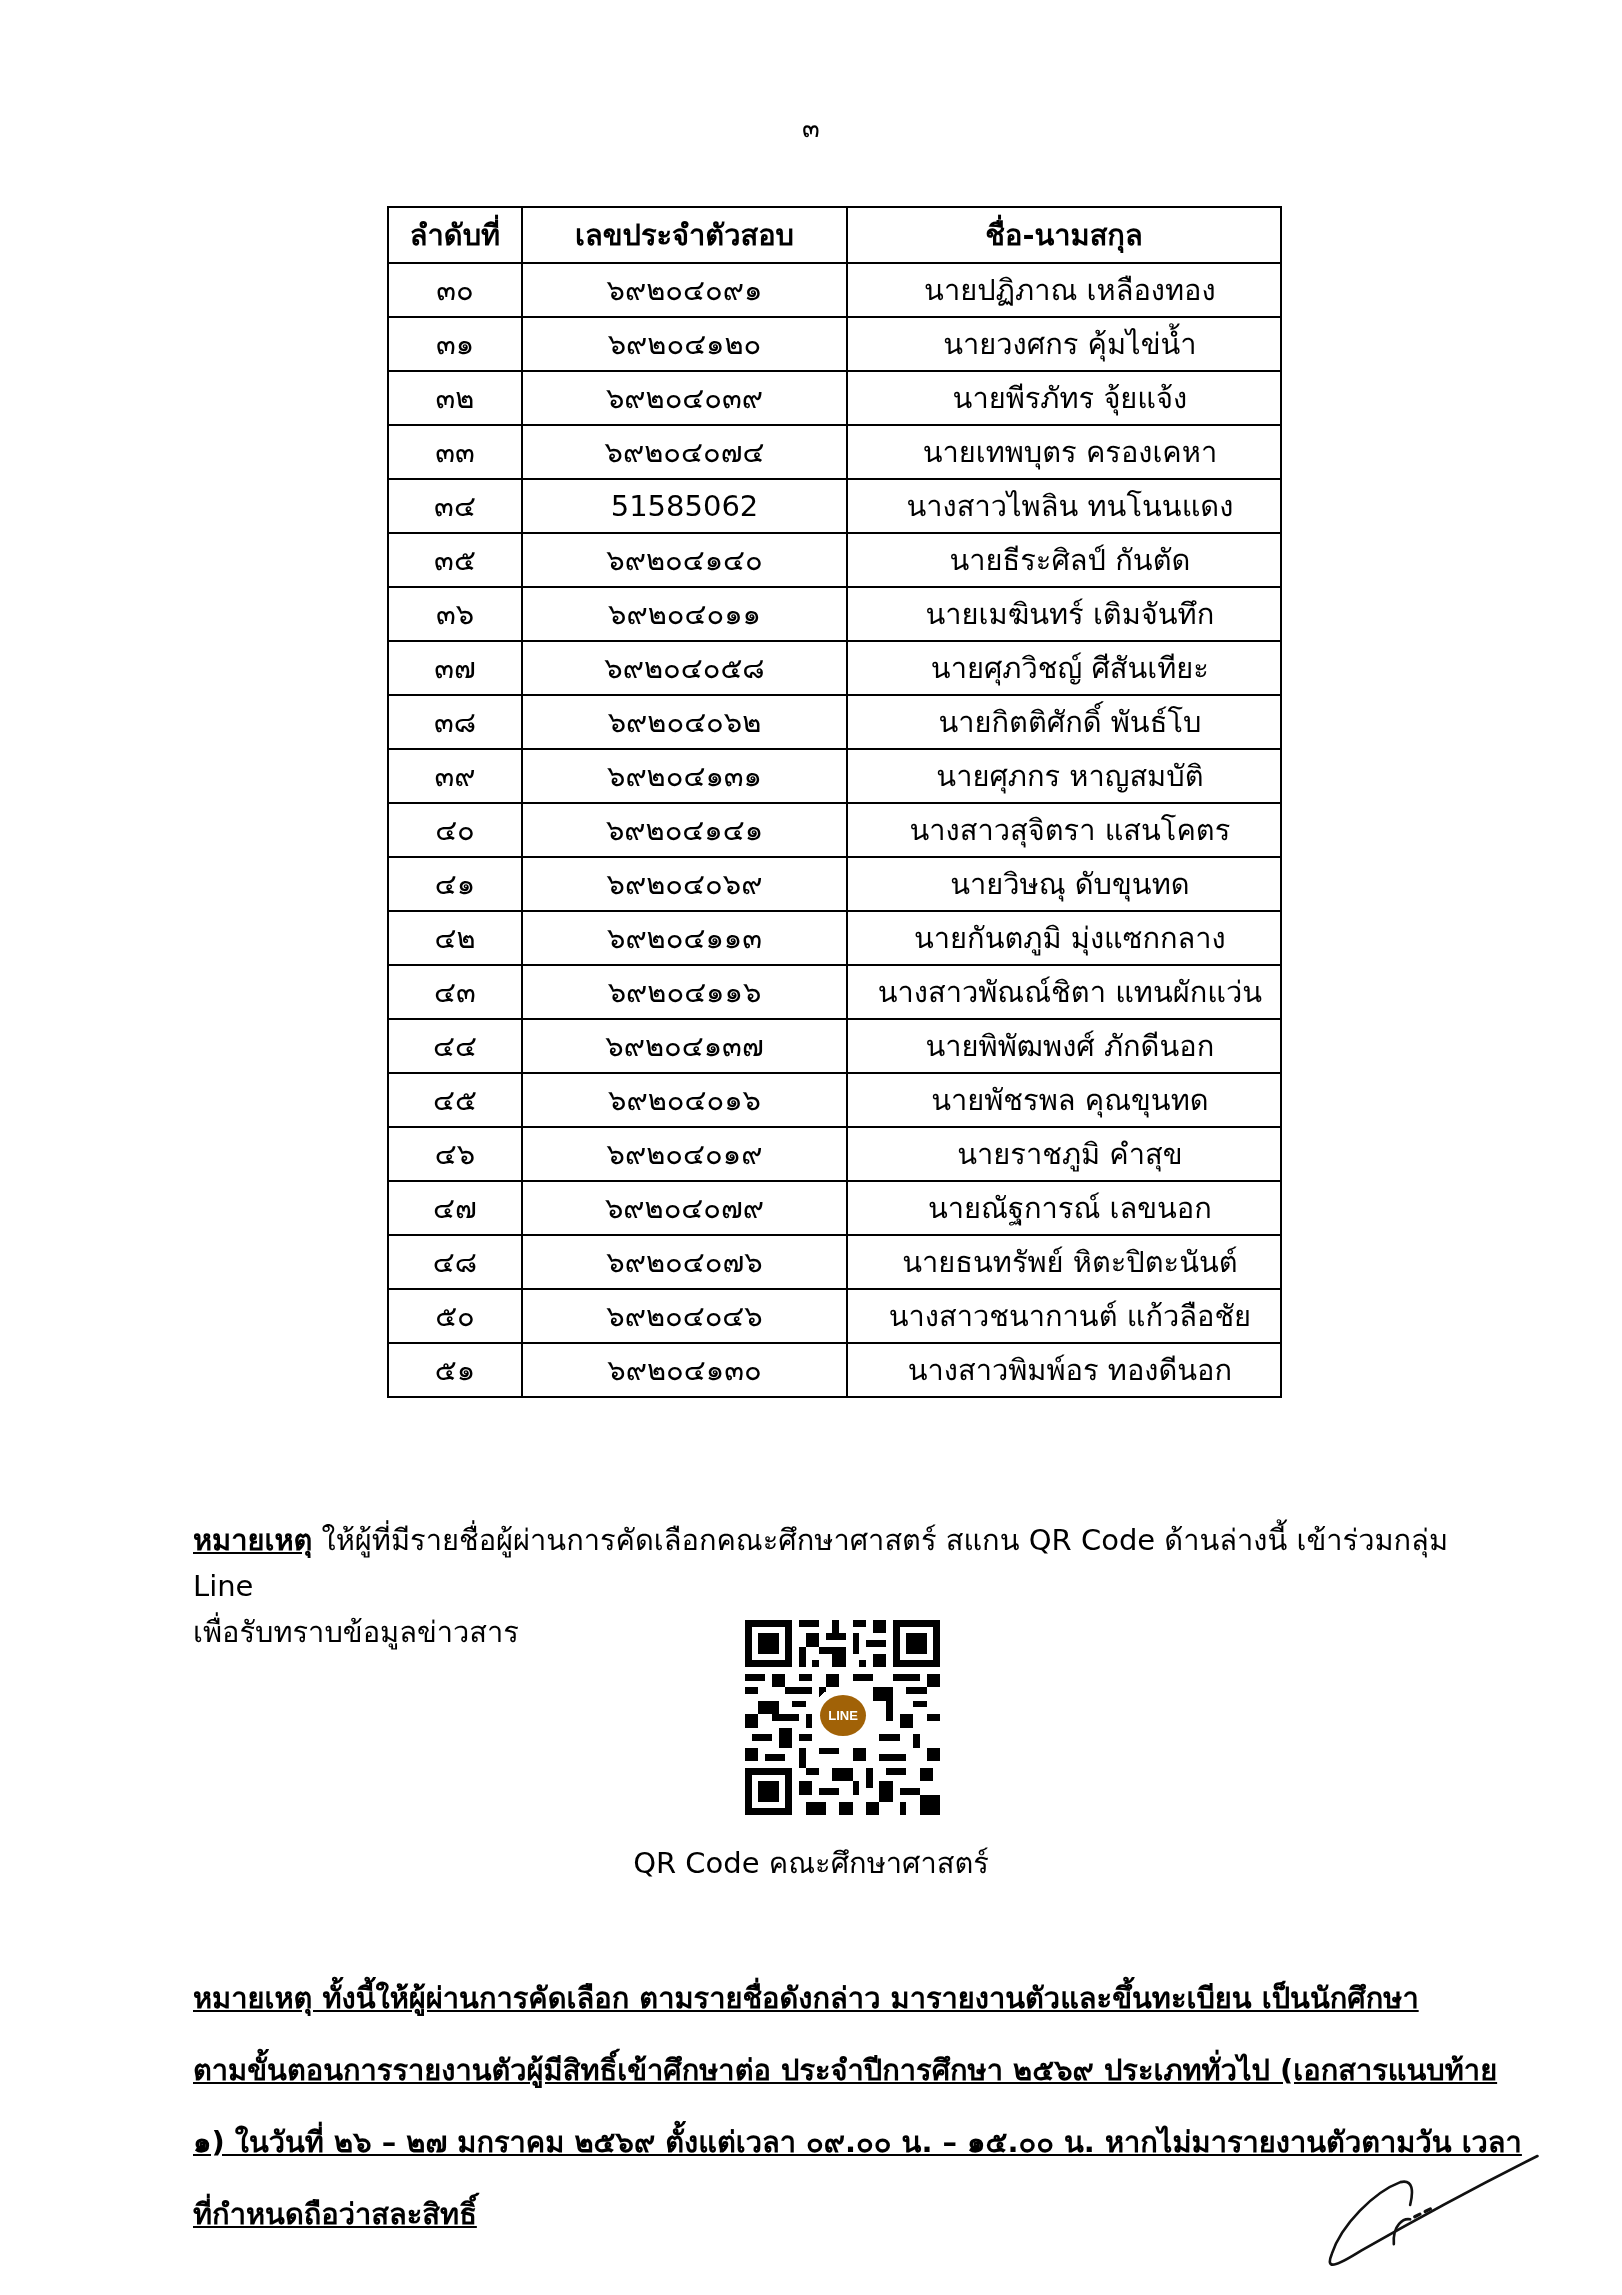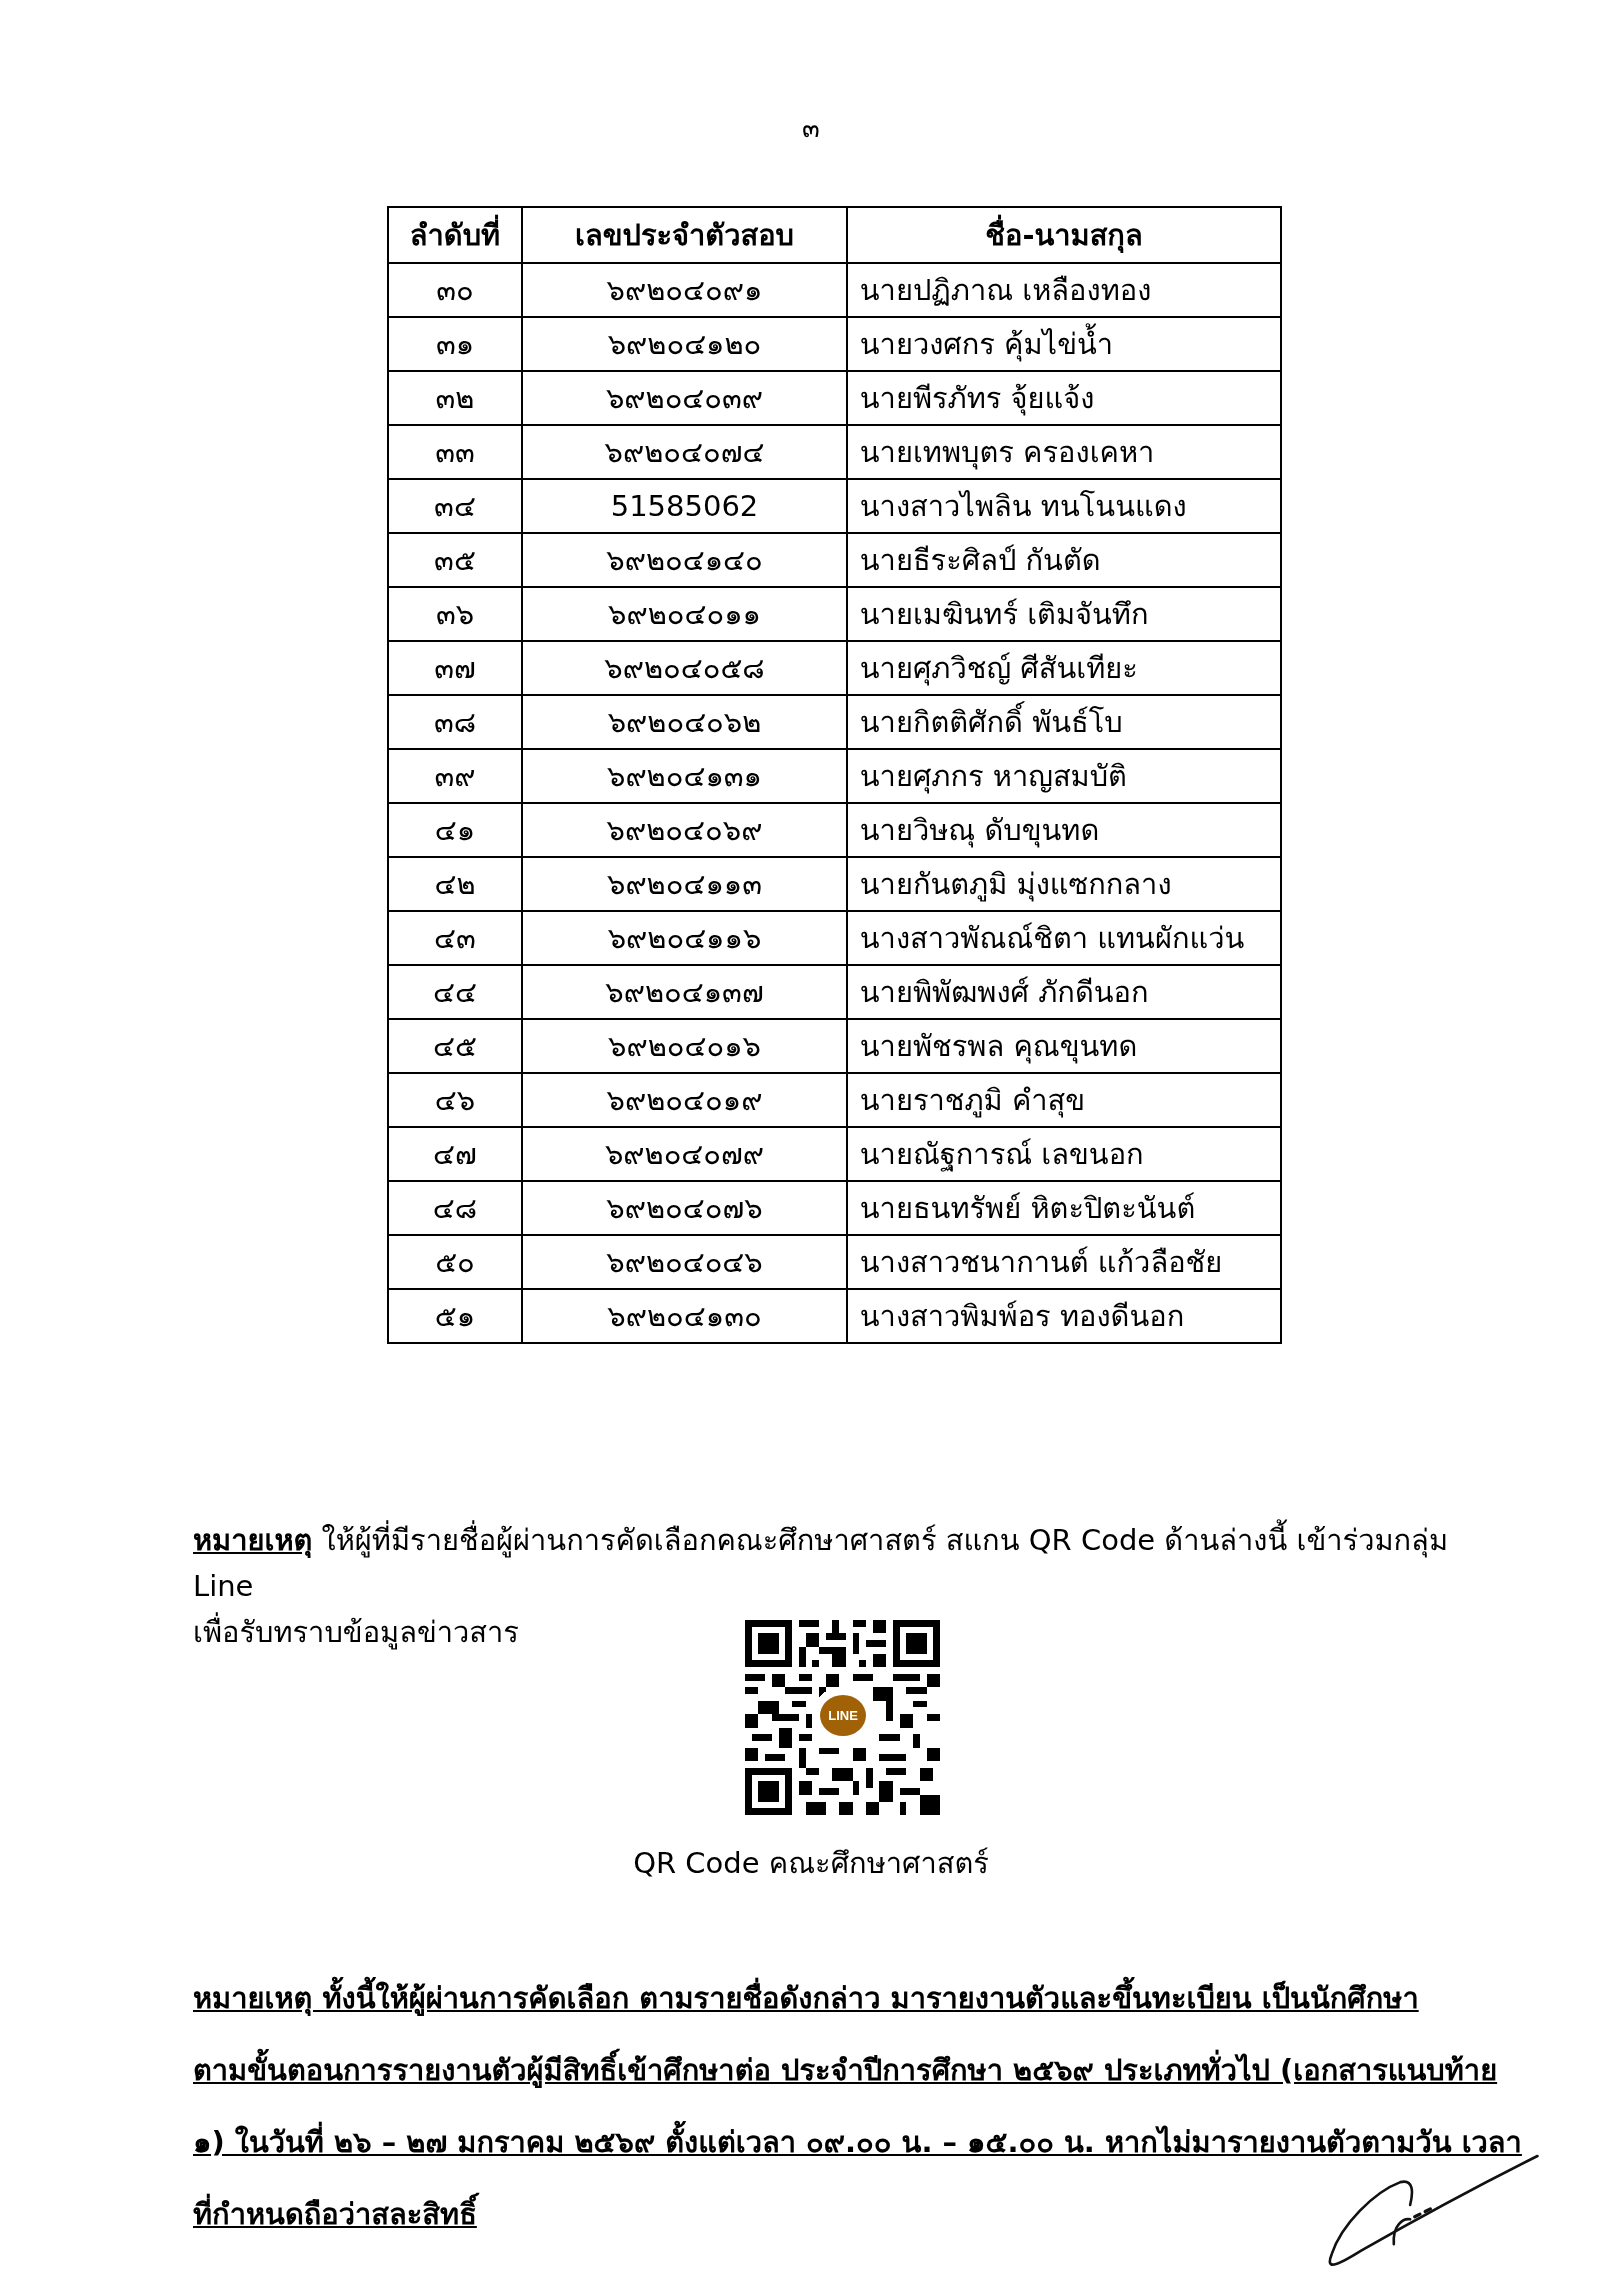--- a/index.html
+++ b/index.html
@@ -14,21 +14,21 @@
   table.results {
     position:absolute; left:387px; top:206px; width:893px;
     border-collapse:collapse; table-layout:fixed;
   }
   table.results th, table.results td {
     border:2px solid #000; height:52px; padding:0;
     font-size:29px; line-height:30px; vertical-align:middle;
   }
   table.results th { font-weight:bold; height:54px; }
   table.results td.c-no, table.results td.c-id { text-align:center; }
-  table.results td.c-name { text-align:left; padding-left:11.8px; white-space:nowrap; }
+  table.results td.c-name { text-align:center; padding-left:11.8px; white-space:nowrap; }
   col.w1 { width:134px; } col.w2 { width:325px; } col.w3 { width:434px; }
 
   .note1 {
     position:absolute; left:193px; top:1517px; width:1283px;
     font-size:29px; line-height:46px;
   }
   .note-label { font-weight:bold; text-decoration:underline;text-align:center; }
 
   .qr-wrap {
     position:absolute; left:745px; top:1620px; width:195px; height:195px;
@@ -109,20 +109,25 @@
       </tr>
       <tr>
         <td class="c-no">๓๘</td>
         <td class="c-id">๖๙๒๐๔๐๖๒</td>
         <td class="c-name">นายกิตติศักดิ์ พันธ์โบ</td>
       </tr>
       <tr>
         <td class="c-no">๓๙</td>
         <td class="c-id">๖๙๒๐๔๑๓๑</td>
         <td class="c-name">นายศุภกร หาญสมบัติ</td>
+      </tr>
+      <tr>
+        <td class="c-no">๔๐</td>
+        <td class="c-id">๖๙๒๐๔๑๔๑</td>
+        <td class="c-name">นางสาวสุจิตรา แสนโคตร</td>
       </tr>
       <tr>
         <td class="c-no">๔๑</td>
         <td class="c-id">๖๙๒๐๔๐๖๙</td>
         <td class="c-name">นายวิษณุ ดับขุนทด</td>
       </tr>
       <tr>
         <td class="c-no">๔๒</td>
         <td class="c-id">๖๙๒๐๔๑๑๓</td>
         <td class="c-name">นายกันตภูมิ มุ่งแซกกลาง</td>

